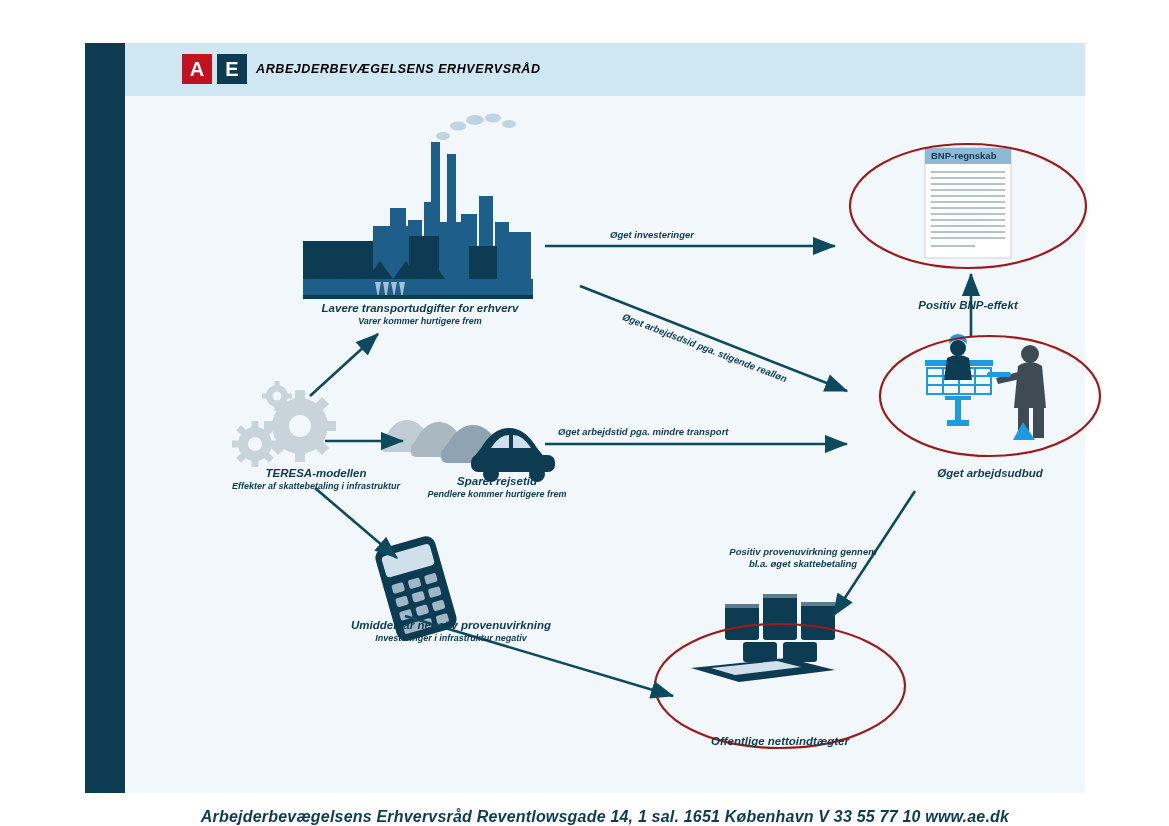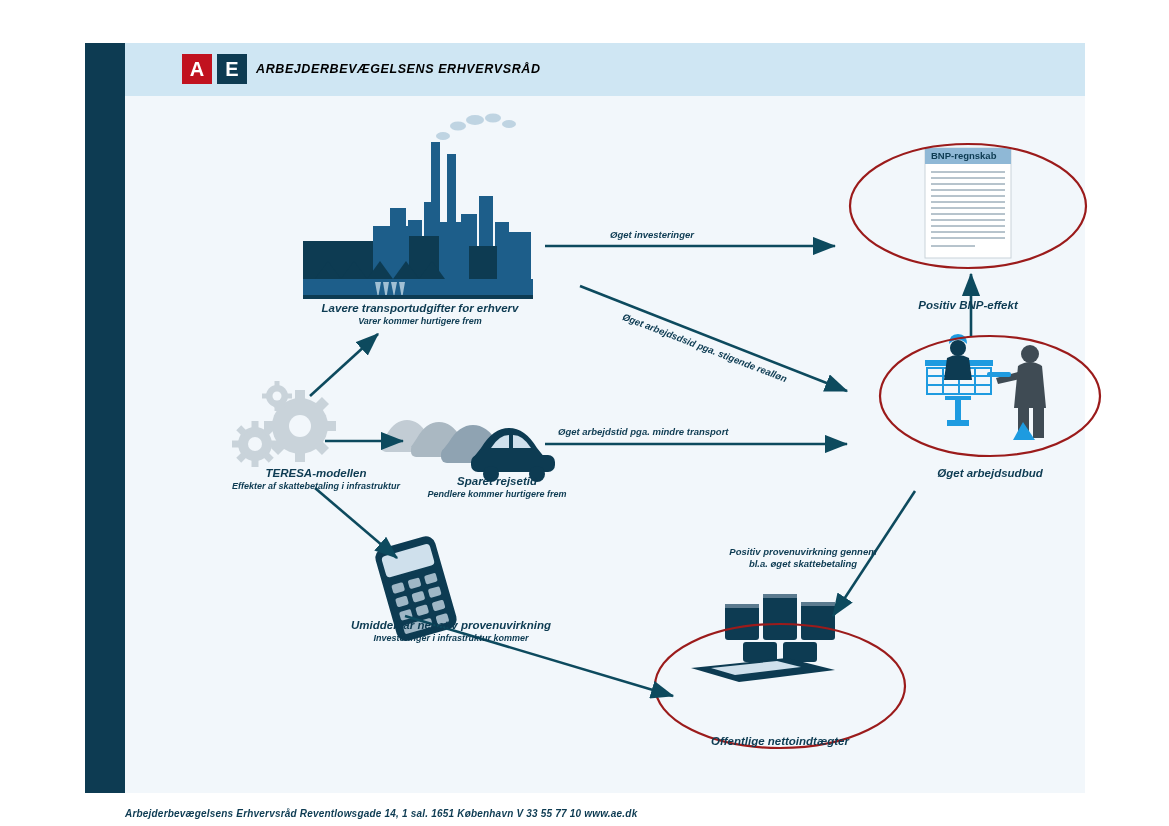--- a/index.html
+++ b/index.html
@@ -110,22 +110,22 @@
   .edge-label.multi {
     white-space: normal;
     text-align: center;
     line-height: 12px;
   }
   #footer {
     position: absolute;
     left: 0;
     top: 712px;
     width: 960px;
-    text-align: left;
-    font-size: 10px;
+    text-align: center;
+    font-size: 16px;
     font-weight: bold;
     font-style: italic;
     color: #0d3b52;
     letter-spacing: 0.2px;
     font-family: "Liberation Sans", sans-serif;
   }
   .doc-title {
     position: absolute;
     font-size: 9.5px;
     font-weight: bold;
@@ -385,21 +385,21 @@
       <div class="node-sub">Varer kommer hurtigere frem</div>
     </div>
 
     <div class="node-label" style="left:252px; top:378px; width:240px;">
       <div class="node-title">Sparet rejsetid</div>
       <div class="node-sub">Pendlere kommer hurtigere frem</div>
     </div>
 
     <div class="node-label" style="left:156px; top:522px; width:340px;">
       <div class="node-title">Umiddelbar negativ provenuvirkning</div>
-      <div class="node-sub">Investeringer i infrastruktur kommer</div>
+      <div class="node-sub">Investeringer i infrastruktur negativ</div>
     </div>
 
     <div class="doc-title" style="left:806px; top:54px;text-align:center;">BNP-regnskab</div>
     <div class="node-label" style="left:743px; top:202px; width:200px;">
       <div class="node-title">Positiv BNP-effekt</div>
     </div>
 
     <div class="node-label" style="left:765px; top:370px; width:200px;">
       <div class="node-title">Øget arbejdsudbud</div>
     </div>

